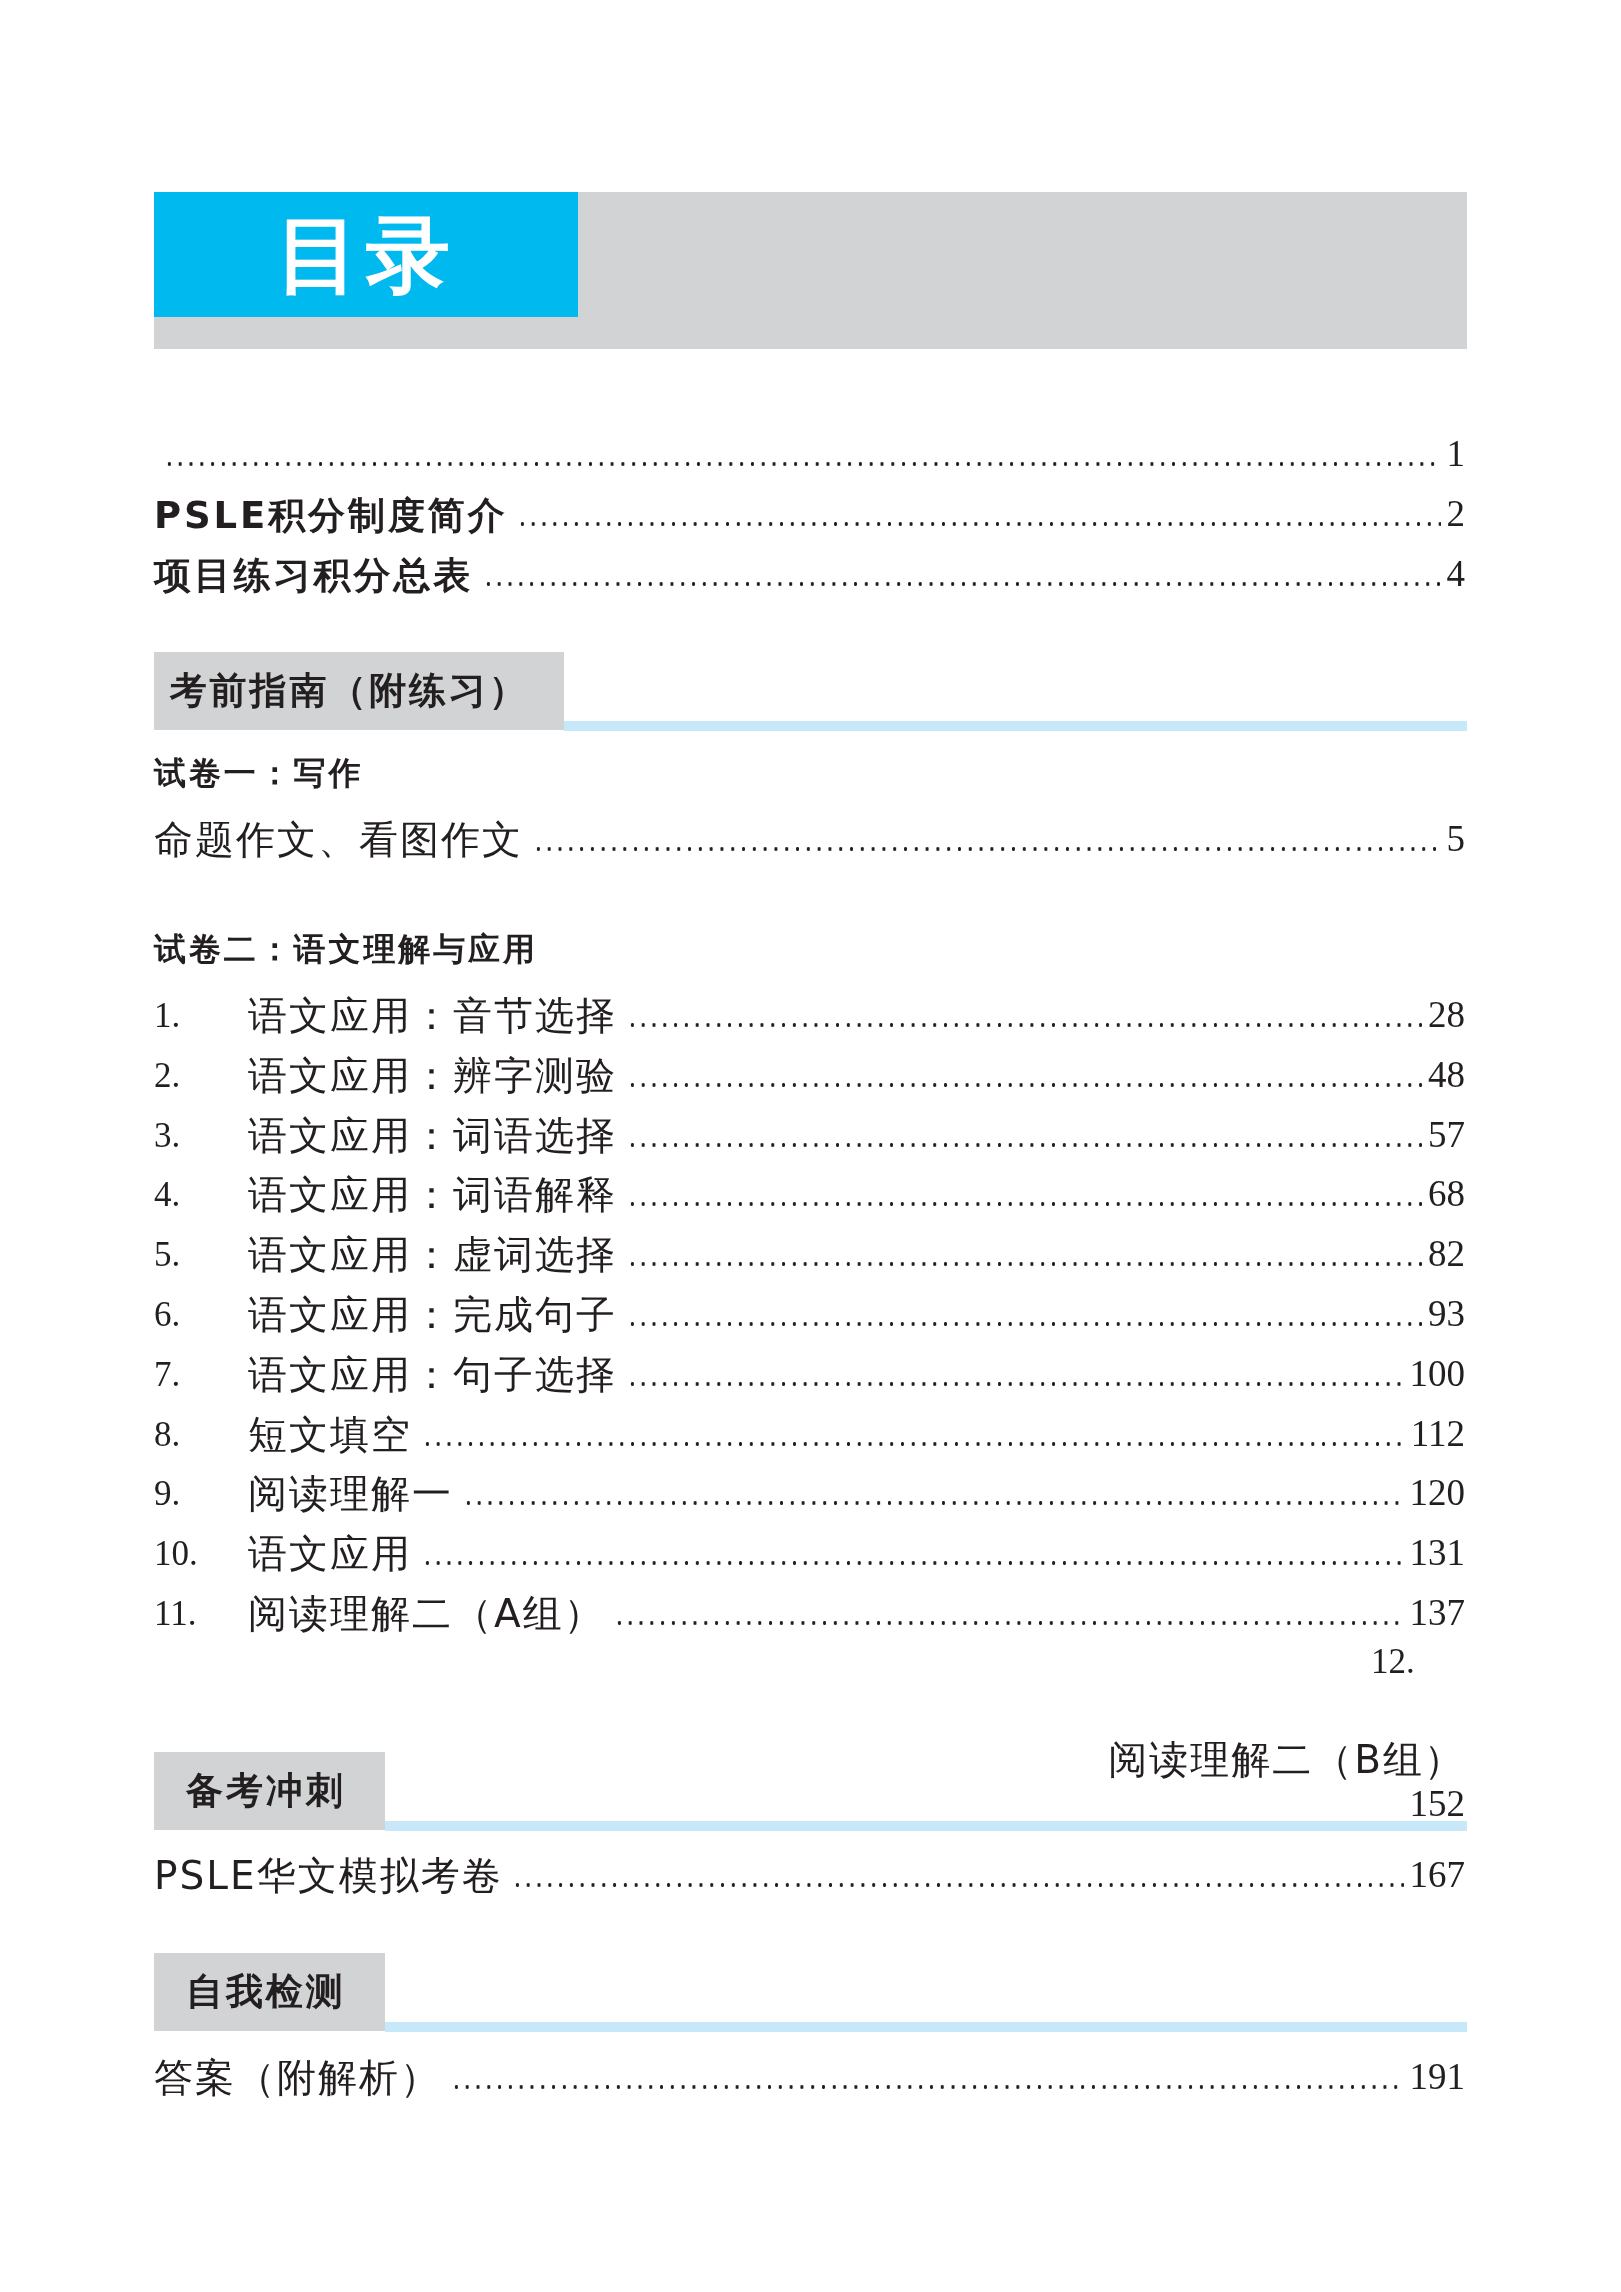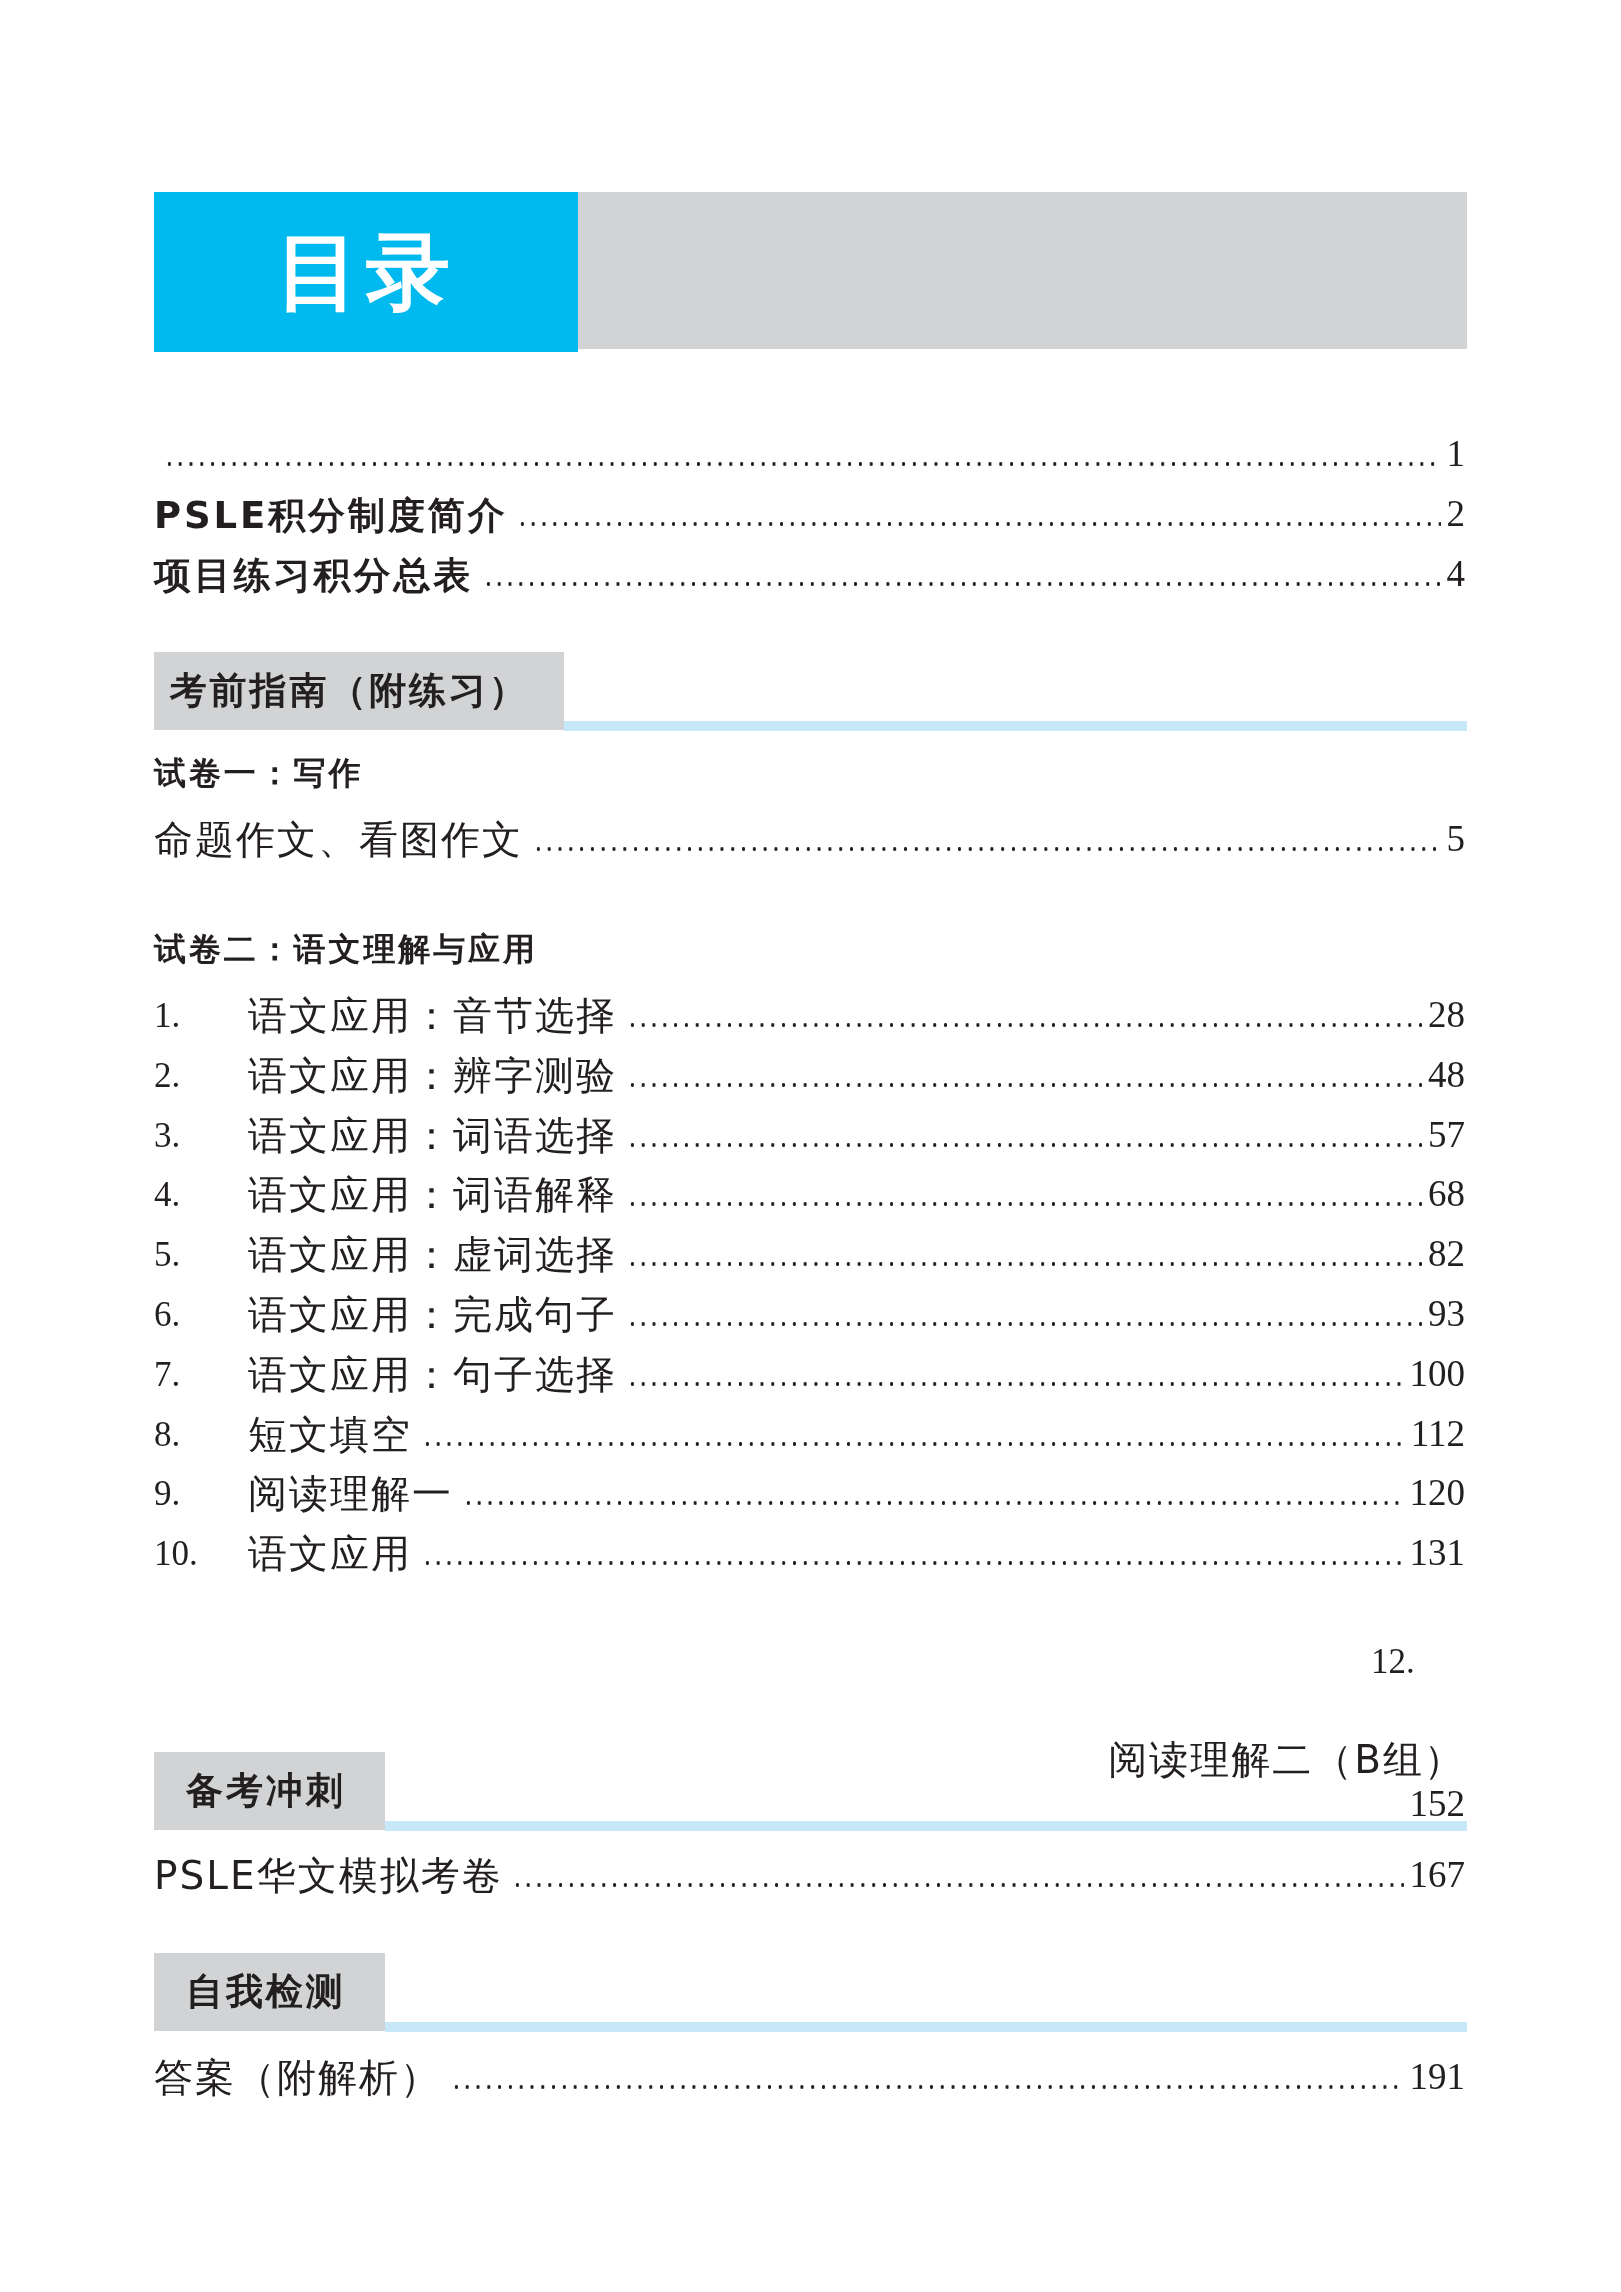--- a/index.html
+++ b/index.html
@@ -2,21 +2,21 @@
 <html><head>
 <meta charset="utf-8">
 <style>
   html, body { margin: 0; padding: 0; background: #ffffff; }
   body { width: 1621px; height: 2293px; position: relative; overflow: hidden;
          font-family: "Liberation Serif", "DejaVu Serif", serif; color: #231f20; }
   .page { position: absolute; left: 0; top: 0; width: 1621px; height: 2293px; }
 
   
   .banner { position: absolute; left: 154px; top: 192px; width: 1313px; height: 157px; background: #d1d3d4; }
-  .banner-blue { position: absolute; left: 0; top: 0; width: 424px; height: 160px; background: #00b9ef;
+  .banner-blue { position: absolute; left: 0; top: 0; width: 424px; height: 125px; background: #00b9ef;
                  display: flex; align-items: center; justify-content: center; }
   .banner-title { color: #ffffff; font-family: "DejaVu Sans", "Liberation Sans", sans-serif; font-weight: bold;
                   font-size: 84px; letter-spacing: 5.9px; line-height: 1; margin-left: 0px; }
 
   
   .row { position: absolute; left: 154px; width: 1311px; height: 49px; display: flex; align-items: flex-end; }
   .row .label { white-space: nowrap; font-size: 39px; line-height: 1; flex: 0 0 auto; }
   .row .label.bold { font-family: "DejaVu Sans", "Liberation Sans", sans-serif; font-weight: bold; font-size: 37px; letter-spacing: 2.9px; }
   .row .label.light { font-family: "DejaVu Sans", "Liberation Sans", sans-serif; font-weight: normal; font-size: 39px; color: #231f20; letter-spacing: 2px; }
   .row .num { width: 94px; flex: 0 0 94px; font-size: 35px; font-family: "Liberation Serif", serif; line-height: 1; padding-bottom: 2px; }
@@ -132,20 +132,26 @@
     <span class="label light">阅读理解一</span>
     <span class="leader"></span>
     <span class="page-no">120</span>
   </div>
   <div class="row" style="top:1524px;">
     <span class="num">10.</span>
     <span class="label light">语文应用</span>
     <span class="leader"></span>
     <span class="page-no">131</span>
   </div>
+  <div class="row" style="top:1584px;">
+    <span class="num">11.</span>
+    <span class="label light">阅读理解二（A组）</span>
+    <span class="leader"></span>
+    <span class="page-no">137</span>
+  </div>
   <div class="row" style="top:1644px;flex-direction:column;">
     <span class="num">12.</span>
     <span class="label light">阅读理解二（B组）</span>
     <span class="leader"></span>
     <span class="page-no">152</span>
   </div>
 
   <div class="section" style="top:1752px;">
     <div class="gray" style="width:231px;">
       <span style="margin-left:32px;">备考冲刺</span>

